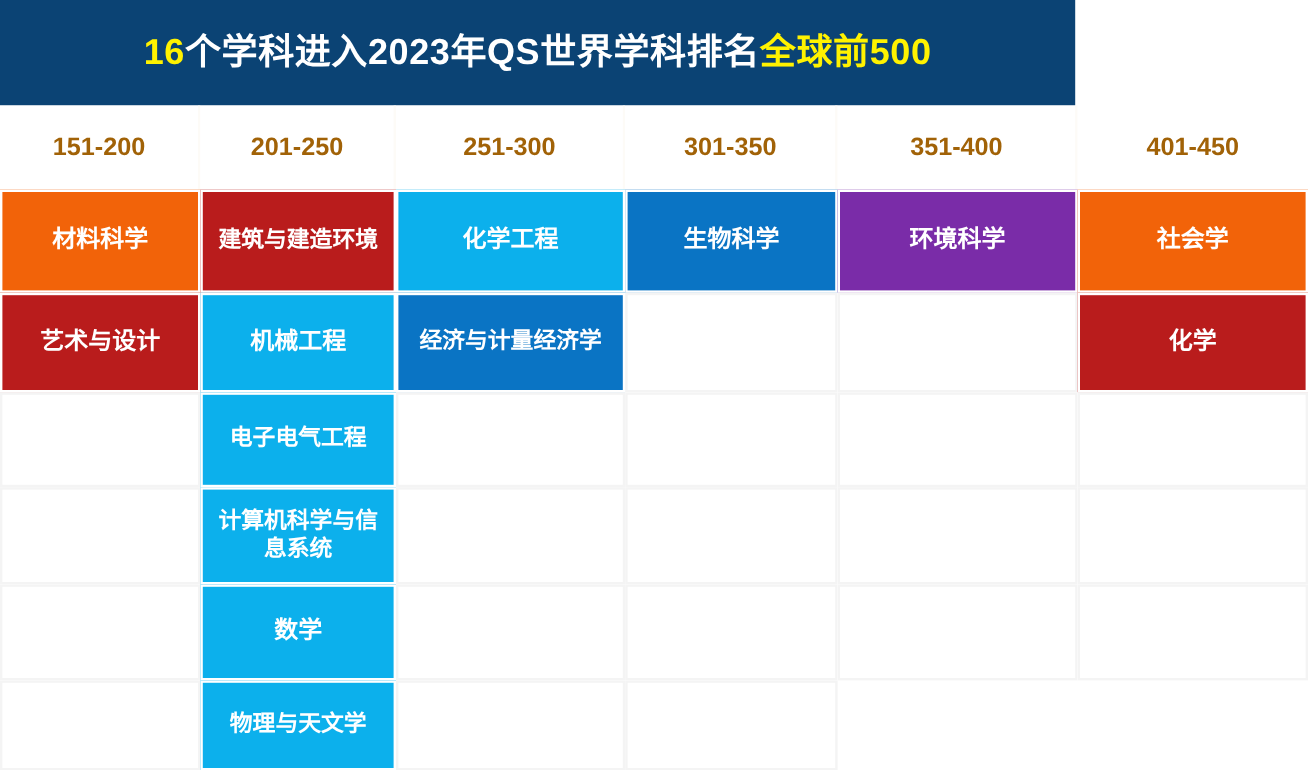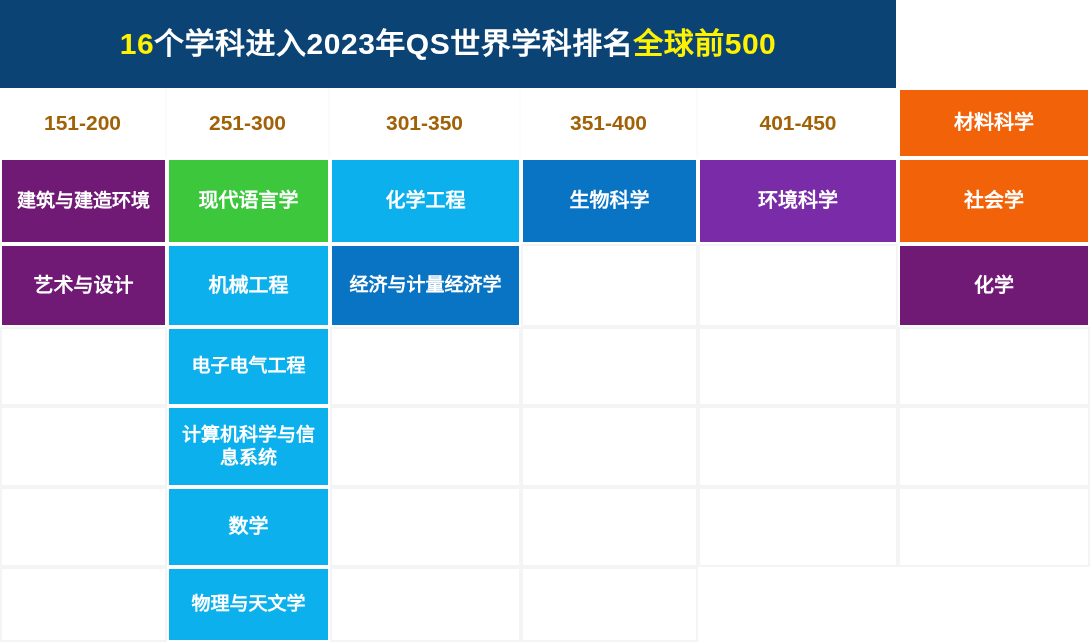--- a/index.html
+++ b/index.html
@@ -80,21 +80,21 @@
     padding: 2px 4px;
     border: 2px solid #ffffff;
     background: #ffffff;
   }
   .cell.empty {
     background: #ffffff;
     border: 2px solid #f4f4f4;
   }
 
   .c-orange  { background: #F26309; }
-  .c-gold    { background: #701a75; }
+  .c-gold    { background: #b91c1c; }
   .c-green   { background: #3CC73C; }
   .c-cyan    { background: #0CB0EC; }
   .c-blue    { background: #0A74C4; text-align: center; }
   .c-purple  { background: #7A2CA8; }
 
   .cell.tight { font-size: 19px; }
 </style>
 </head>
 <body>
 
@@ -102,28 +102,28 @@
 
   <div class="title-bar">
     <div class="title-text">
       <span class="hl">16</span><span>个学科进入2023年QS世界学科排名</span><span class="hl">全球前500</span>
     </div>
   </div>
 
   <div class="grid">
 
     <div class="col-head">151-200</div>
+    <div class="col-head">201-250</div>
     <div class="col-head">251-300</div>
     <div class="col-head">301-350</div>
     <div class="col-head">351-400</div>
     <div class="col-head" style="border-right:none;">401-450</div>
 
     <div class="cell c-orange">材料科学</div>
     <div class="cell c-gold tight">建筑与建造环境</div>
-    <div class="cell c-green">现代语言学</div>
     <div class="cell c-cyan">化学工程</div>
     <div class="cell c-blue">生物科学</div>
     <div class="cell c-purple">环境科学</div>
 
     <div class="cell c-orange">社会学</div>
     <div class="cell c-gold">艺术与设计</div>
     <div class="cell c-cyan">机械工程</div>
     <div class="cell c-blue tight">经济与计量经济学</div>
     <div class="cell empty"></div>
 

